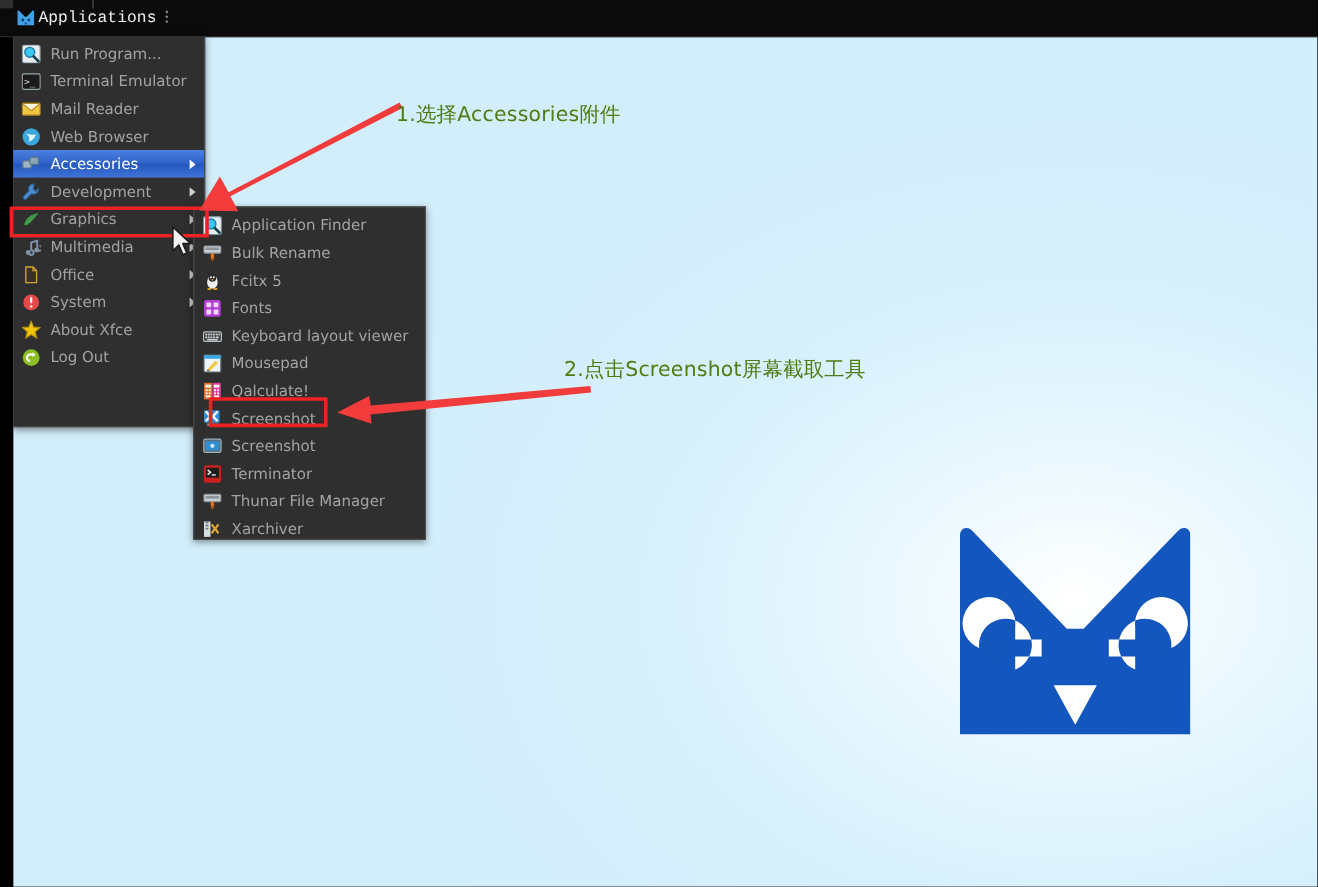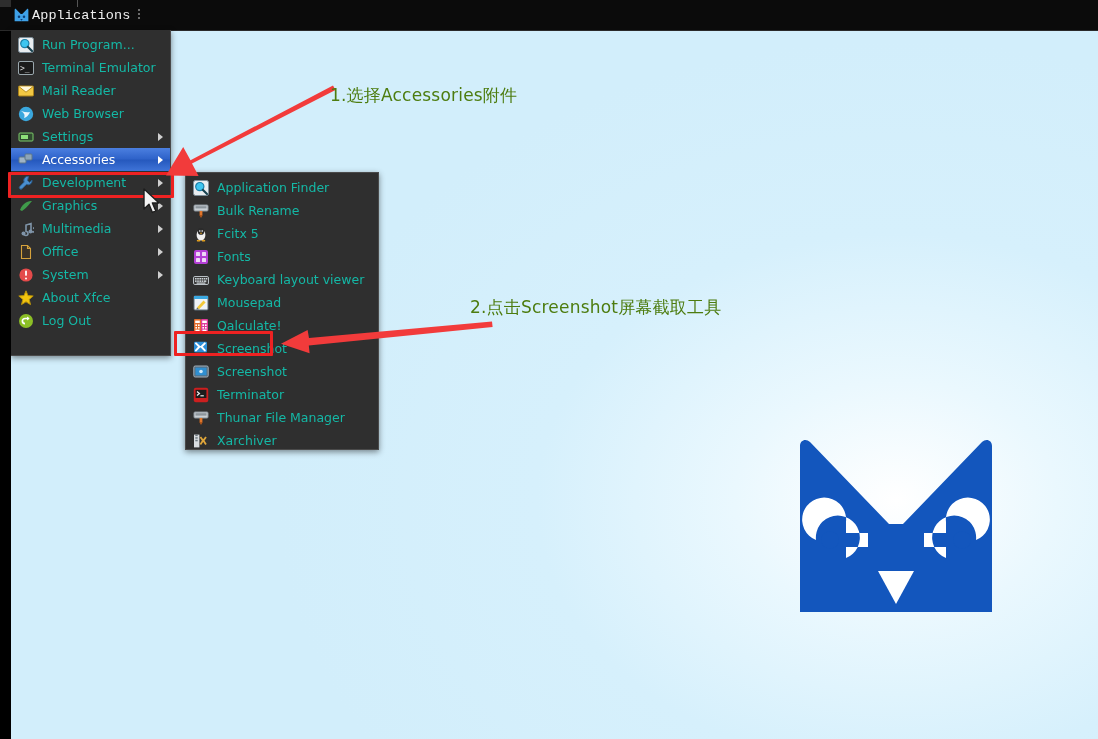--- a/index.html
+++ b/index.html
@@ -47,29 +47,29 @@
   
   .left-border{position:absolute;left:0;top:30px;width:11px;height:709px;background:#000;}
 
   
   .menu{
     position:absolute;background:#2f2f2f;border:1px solid #4a4a4a;
     padding:3px 0 3px 0;box-sizing:border-box;
     box-shadow:0 2px 6px rgba(0,0,0,.45);
   }
   #root-menu{left:11px;top:30px;width:160px;height:326px;border-left:none;border-top:none;}
-  #sub-menu{left:185px;top:172px;width:194px;height:278px;}
+  #sub-menu{left:161px;top:172px;width:194px;height:278px;}
 
   .mi{
     position:relative;display:flex;align-items:center;height:23px;
     padding:0 6px 0 7px;box-sizing:border-box;cursor:default;
   }
   .mi .ic{width:16px;height:16px;margin-right:8px;flex:0 0 16px;position:relative;}
   .mi .tx{
-    color:#14b8a6;font-size:12.5px;line-height:23px;white-space:nowrap;
+    color:#a3a3a3;font-size:12.5px;line-height:23px;white-space:nowrap;
     font-family:"DejaVu Sans","Liberation Sans",sans-serif;
   }
   .mi .arw{
     position:absolute;right:7px;top:50%;margin-top:-4px;
     width:0;height:0;border-left:5px solid #cfcfcf;
     border-top:4px solid transparent;border-bottom:4px solid transparent;
   }
   .mi.sel{
     background:linear-gradient(180deg,#4b7fe0 0%,#2e62c9 48%,#2558bd 52%,#3f74d8 100%);
   }
@@ -185,30 +185,20 @@
     <div class="mi">
       <span class="ic">
         <svg width="16" height="16" viewBox="0 0 16 16">
             <circle cx="8" cy="8" r="7.2" fill="#3aa7dd"></circle>
             <path d="M3 5 Q8 8 6 12 Q10 11 12 6 Q9 7 3 5 Z" fill="#eaf6fd"></path>
           </svg>
       </span>
       <span class="tx">Web Browser</span>
     </div>
 
-    <div class="mi">
-      <span class="ic">
-        <svg width="16" height="16" viewBox="0 0 16 16">
-            <rect x="1" y="4" width="14" height="8" rx="1" fill="#2f4a2f" stroke="#7ccb6a"></rect>
-            <rect x="3" y="6" width="7" height="4" fill="#8ee07a"></rect>
-          </svg>
-      </span>
-      <span class="tx">Settings</span>
-      <span class="arw"></span>
-    </div>
 
     <div class="mi sel">
       <span class="ic">
         <svg width="16" height="16" viewBox="0 0 16 16">
             <rect x="1" y="5" width="7" height="6" rx="1" fill="#9fb4c6" stroke="#5c7689"></rect>
             <rect x="7" y="2" width="7" height="6" rx="1" fill="#8ca5b9" stroke="#5c7689"></rect>
           </svg>
       </span>
       <span class="tx">Accessories</span>
       <span class="arw"></span>

